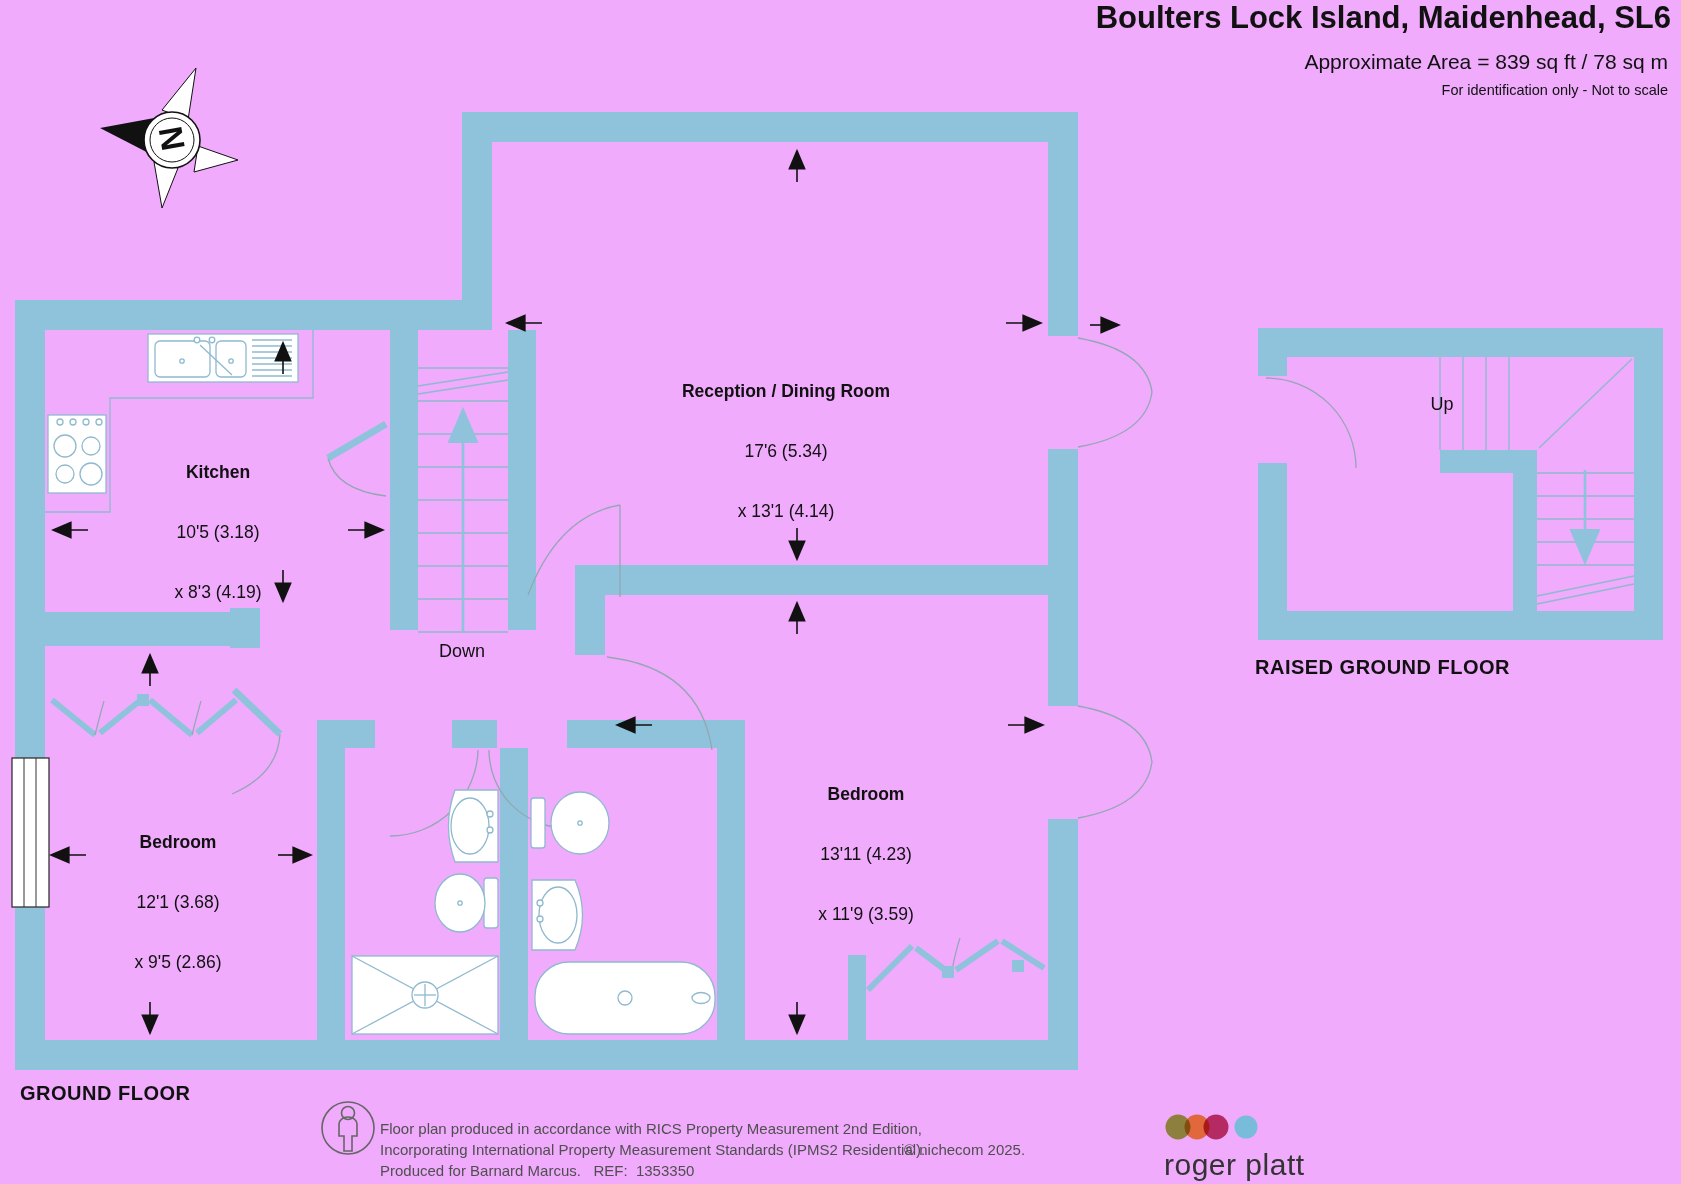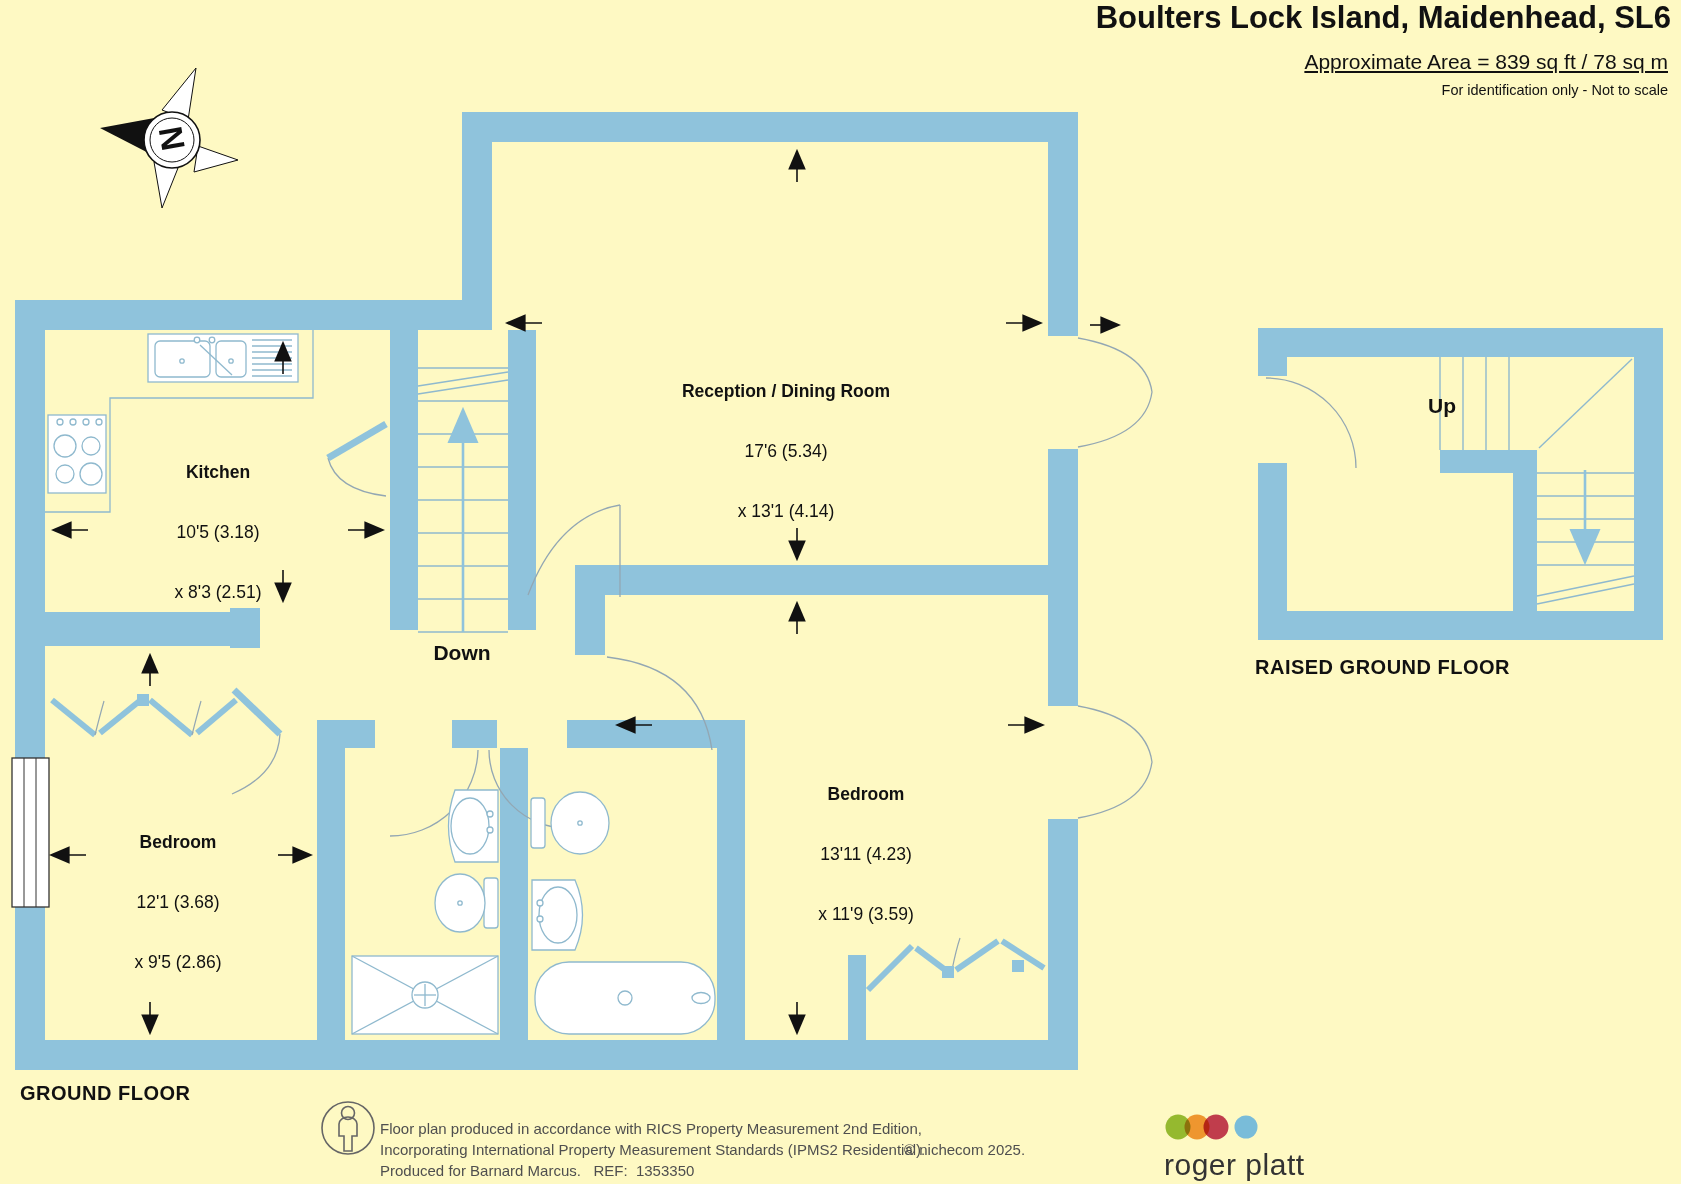--- a/index.html
+++ b/index.html
@@ -1,24 +1,24 @@
 <!DOCTYPE html>
 <html><head>
 <meta charset="utf-8">
 <style>
   html,body{margin:0;padding:0;background:#fff;}
-  #page{position:relative;width:1681px;height:1184px;background:#fef9c3;overflow:hidden;
+  #page{position:relative;width:1681px;height:1184px;background:#f0abfc;overflow:hidden;
         font-family:"Liberation Sans","DejaVu Sans",sans-serif;color:#111;}
   .abs{position:absolute;}
   .title{font-weight:bold;font-size:31px;letter-spacing:0;white-space:pre;}
-  .area{font-size:21px;text-decoration:underline;}
+  .area{font-size:21px;}
   .note{font-size:14.5px;}
   .room-label{transform:translateX(-50%);text-align:center;font-size:17.5px;line-height:20px;white-space:pre;}
   .room-label .rn{font-weight:bold;}
-  .stair-label{transform:translateX(-50%);font-weight:bold;font-size:21px;}
+  .stair-label{transform:translateX(-50%);font-weight:normal;font-size:18px;}
   .floor-label{font-weight:bold;font-size:20px;letter-spacing:.5px;white-space:pre;text-align:right;}
   .footer-line{font-size:15px;color:#4f4f4f;white-space:pre;line-height:21px;}
   .copyright{font-size:15px;color:#4f4f4f;white-space:pre;margin-left:6px;}
   .brand-text{font-size:30px;color:#333;letter-spacing:.5px;}
   .north-n{font-weight:bold;font-size:33px;transform:translate(-50%,-54%) rotate(-100deg);}
   svg{position:absolute;left:0;top:0;}
 </style>
 </head>
 <body>
 
@@ -265,21 +265,21 @@
 
 <div class="abs room-label" style="left:786px;top:341px;">
   <div class="rn">Reception / Dining Room</div>
   <div>17'6 (5.34)</div>
   <div>x 13'1 (4.14)</div>
 </div>
 
 <div class="abs room-label" style="left:218px;top:422px;">
   <div class="rn">Kitchen</div>
   <div>10'5 (3.18)</div>
-  <div>x 8'3 (2.51)</div>
+  <div>x 8'3 (4.19)</div>
 </div>
 
 <div class="abs room-label" style="left:178px;top:792px;">
   <div class="rn">Bedroom</div>
   <div>12'1 (3.68)</div>
   <div>x 9'5 (2.86)</div>
 </div>
 
 <div class="abs room-label" style="left:866px;top:744px;">
   <div class="rn">Bedroom</div>

